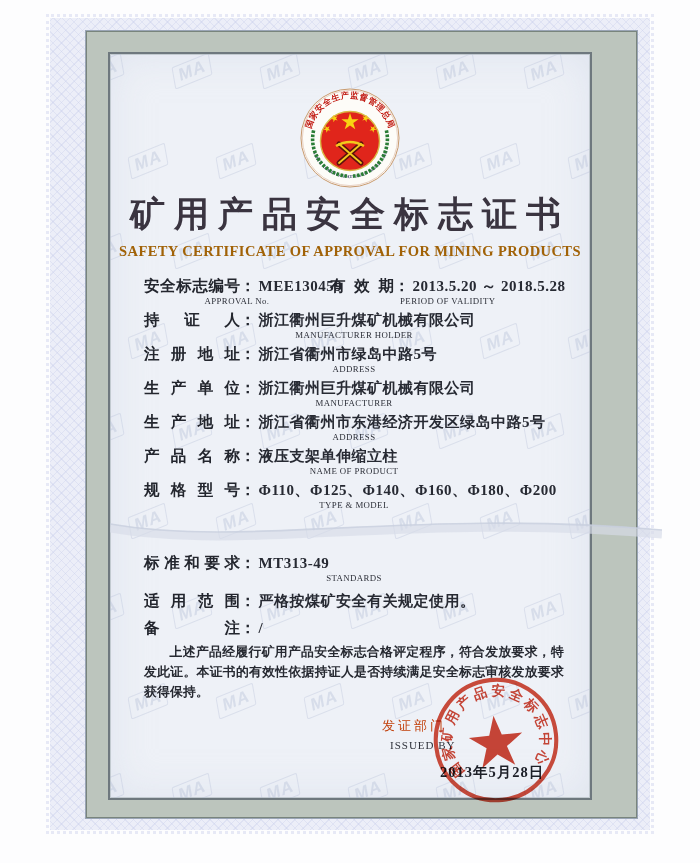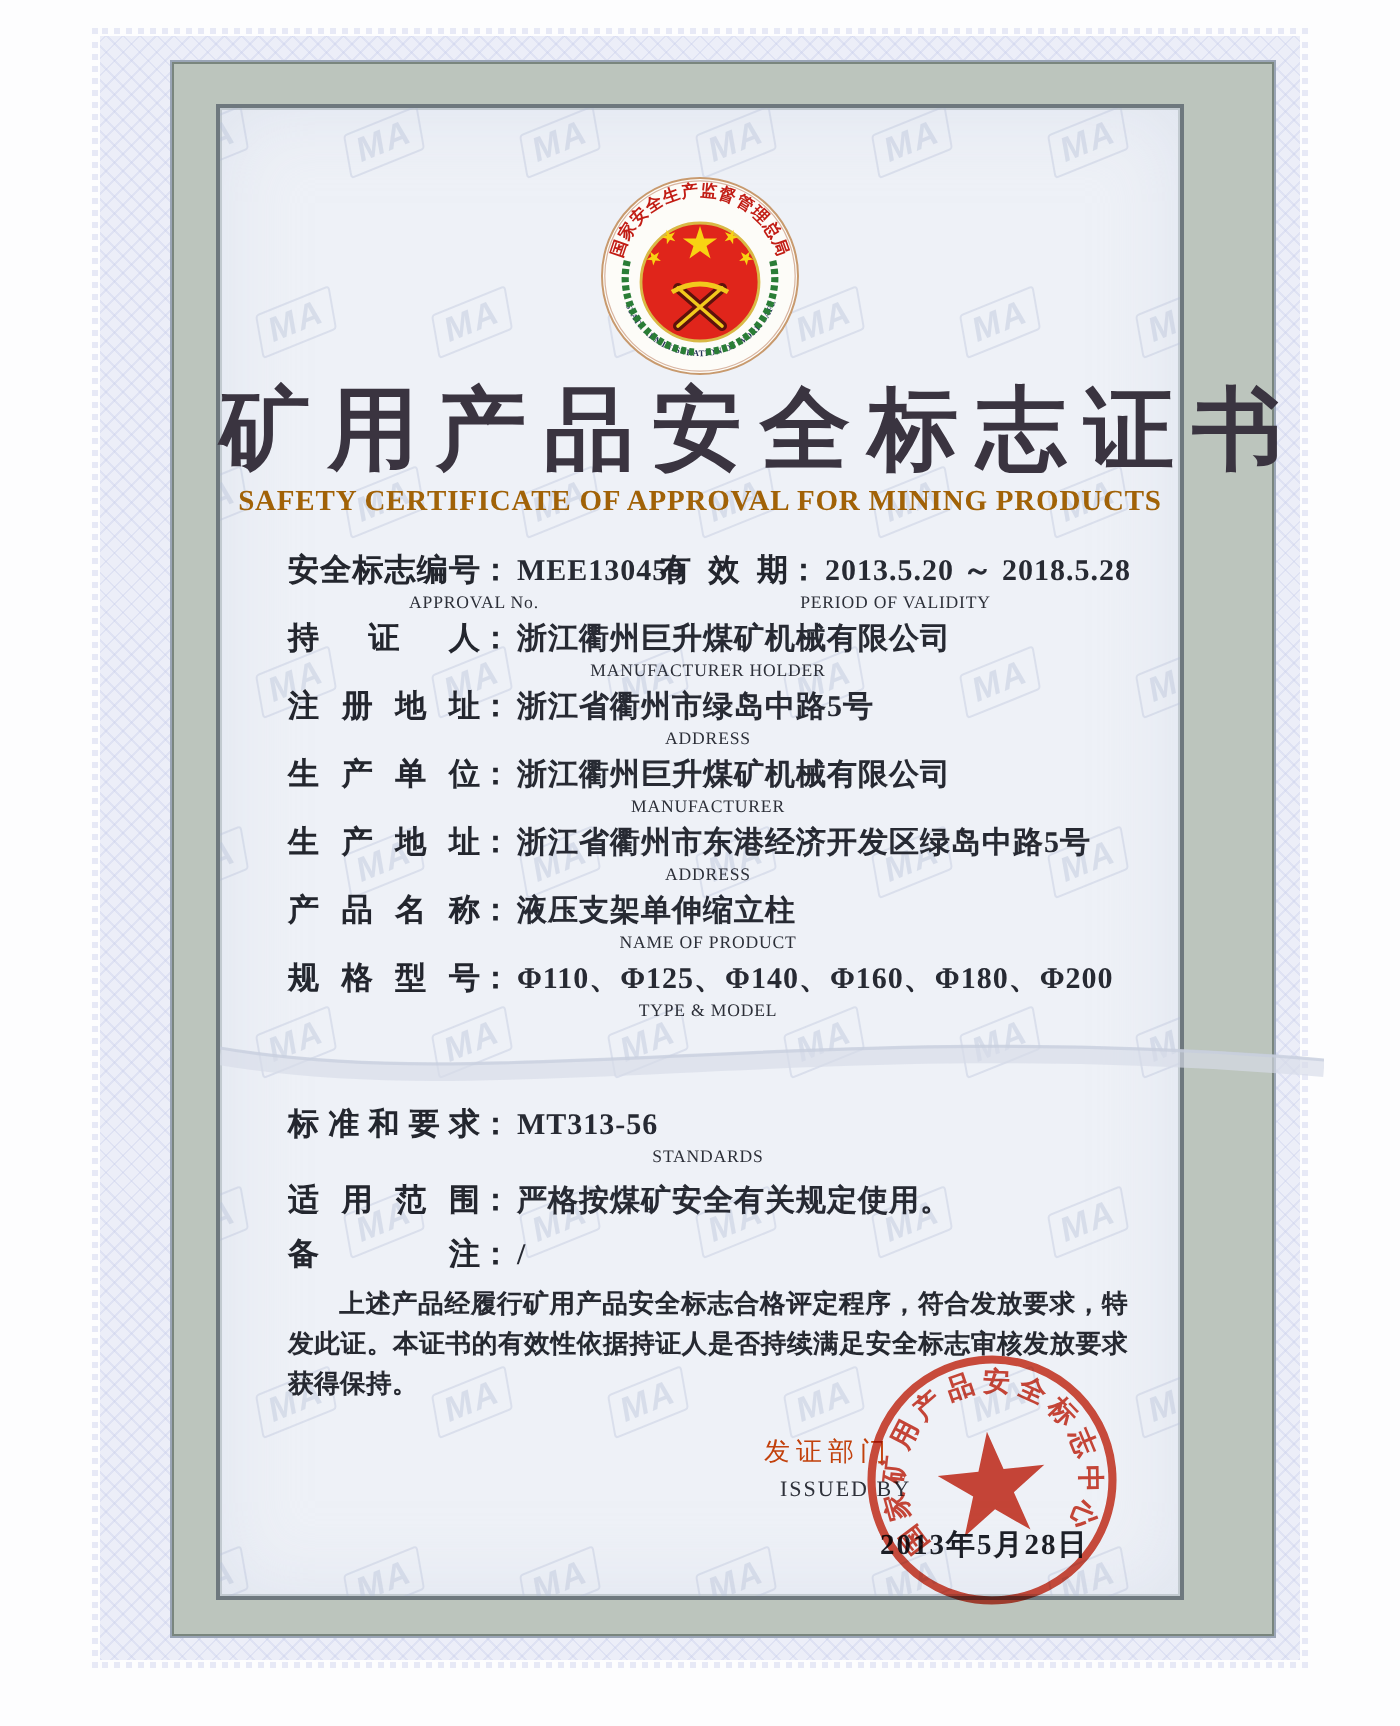--- a/index.html
+++ b/index.html
@@ -40,21 +40,21 @@
   .wm-layer{position:absolute; inset:0; overflow:hidden; pointer-events:none;}
   .wm{
     position:absolute; font-family:"Liberation Sans","DejaVu Sans",sans-serif;
     font-weight:bold; font-size:17px; color:rgba(178,188,214,.38);
     border:1.5px solid rgba(178,188,214,.34); padding:0 5px; line-height:20px;
     transform:rotate(-22deg) skewX(-12deg); border-radius:2px; letter-spacing:1px;
   }
   .content{position:relative; width:100%; height:100%;}
   .emblem{display:block; margin:34px auto 0; width:100px; height:100px;}
   .title{
-    font-size:45px; font-weight:bold; color:#3a3440;
+    text-align:center; font-size:35px; font-weight:bold; color:#3a3440;
     letter-spacing:9px; line-height:46px; margin-top:4px; white-space:nowrap;
   }
   .subtitle{
     text-align:center; font-size:14.5px; font-weight:bold; color:#a16207;
     letter-spacing:0.4px; line-height:20px; margin-top:3px; white-space:nowrap;
   }
   .rows{margin-top:15px; padding:0 26px 0 34px;}
   .frow{margin-bottom:3.5px;}
   .frow-main{font-size:15.5px; line-height:20px; font-weight:bold; white-space:nowrap;}
   .jlabel{display:inline-flex; justify-content:space-between; width:96px; vertical-align:bottom;}
@@ -285,21 +285,21 @@
           </svg>
         </div>
 
         <div class="frow">
           <div class="frow-main"><span class="jlabel">
                 <span>标</span>
                 <span>准</span>
                 <span>和</span>
                 <span>要</span>
                 <span>求</span>
-              </span><span class="colon">：</span><span class="fval">MT313-56</span></div>
+              </span><span class="colon">：</span><span class="fval">MT313-49</span></div>
           <div class="fsub">STANDARDS</div>
         </div>
 
         <div class="frow" style="margin-top:7px;">
           <div class="frow-main"><span class="jlabel">
                 <span>适</span>
                 <span>用</span>
                 <span>范</span>
                 <span>围</span>
               </span><span class="colon">：</span><span class="fval">严格按煤矿安全有关规定使用。</span></div>

